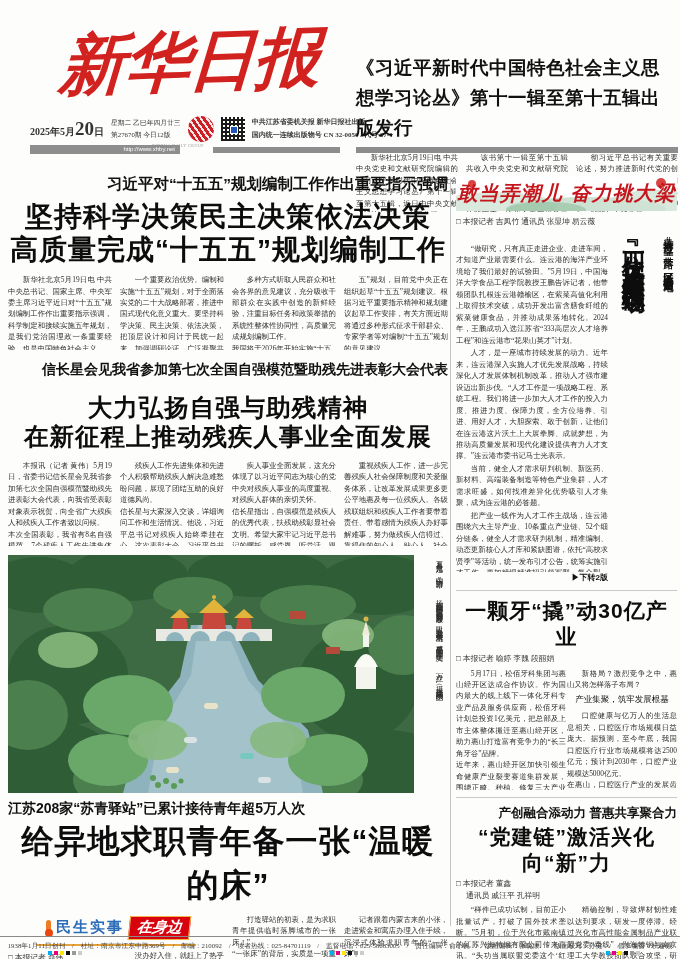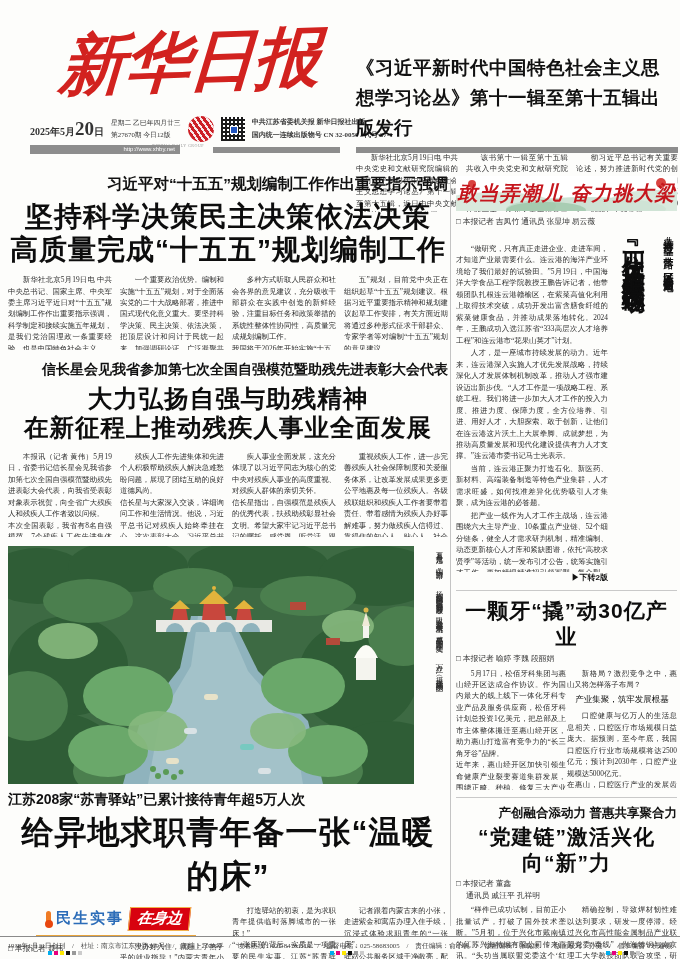--- a/index.html
+++ b/index.html
@@ -43,21 +43,21 @@
     text-align:center; letter-spacing:1px; }
   .jump { font-size:8px; font-weight:bold; text-align:right; color:#111; font-family:"Liberation Sans",sans-serif; }
 
   
   .sec-left { position:absolute; left:8px; top:174px; width:440px; }
   .lead .kicker { font-size:15.5px; margin-bottom:5px; }
   .lead .headline { font-size:28px; line-height:1.18; }
   .lead-cols, .cols4 { display:flex; gap:8px; margin-top:8px; }
   .lead-cols .col { flex:1; height:76px; }
   .second { margin-top:11px; }
-  .second .kicker { font-size:14px; margin-bottom:5px; }
+  .second .kicker { font-size:14px; margin-bottom:14px; }
   .second .headline { font-size:24.5px; line-height:1.2; }
   .second .cols4 .col { flex:1; height:86px; }
 
   .photo-row { display:flex; gap:5px; margin-top:9px; }
   .photo-frame { width:406px; height:238px; overflow:hidden; background:#44704a; flex:none; }
   .photo-caption { width:26px; height:238px; writing-mode:vertical-rl; text-orientation:upright;
     font-size:7.5px; line-height:1.55; color:#2d2d2d; letter-spacing:1px; overflow:hidden; }
 
   .youth { margin-top:7px; }
   .youth .kicker { text-align:left; font-size:14px; margin-bottom:2px; }
@@ -322,21 +322,21 @@
       <div class="banner-text">敢当弄潮儿 奋力挑大梁</div>
     </div>
 
     <div class="byline">□ 本报记者 吉凤竹  通讯员 张显坤 易云薇</div>
 
     <div class="rt-row">
       <div class="rt-body">
         <div class="rt-paras">
           <div class="para">“做研究，只有真正走进企业、走进车间，才知道产业最需要什么。连云港的海洋产业环境给了我们最好的试验田。”5月19日，中国海洋大学食品工程学院教授王鹏告诉记者，他带领团队扎根连云港赣榆区，在紫菜高值化利用上取得技术突破，成功开发出富含膳食纤维的紫菜健康食品，并推动成果落地转化。2024年，王鹏成功入选江苏省“333高层次人才培养工程”和连云港市“花果山英才”计划。</div>
           <div class="para">人才，是一座城市持续发展的动力。近年来，连云港深入实施人才优先发展战略，持续深化人才发展体制机制改革，推动人才强市建设迈出新步伐。“人才工作是一项战略工程、系统工程。我们将进一步加大人才工作的投入力度、推进力度、保障力度，全方位培养、引进、用好人才，大胆探索、敢于创新，让他们在连云港这片沃土上大展拳脚、成就梦想，为推动高质量发展和现代化建设提供有力人才支撑。”连云港市委书记马士光表示。</div>
-          <div class="para">当前，连云港正聚力打造石化、新医药、新材料、高端装备制造等特色产业集群，人才需求旺盛，如何找准差异化优势吸引人才集聚，成为连云港的必答题。</div>
+          <div class="para">当前，健全人才需求研判机制、新医药、新材料、高端装备制造等特色产业集群，人才需求旺盛，如何找准差异化优势吸引人才集聚，成为连云港的必答题。</div>
           <div class="para">把产业一线作为人才工作主战场，连云港围绕六大主导产业、10条重点产业链、52个细分链条，健全人才需求研判机制，精准编制、动态更新核心人才库和紧缺图谱，依托“高校求贤季”等活动，统一发布引才公告，统筹实施引才工作，更加精细精准招引领军型、复合型、技能型人才，让人才跟着产业走、产业靠着人才兴。</div>
 
         </div>
         <div class="jump">▶下转2版</div>
       </div>
       <div class="v-big">『四位一体』构建引才聚才强磁场</div>
       <div class="v-kick">连云港打造“一带一路”区域人才中心和创新高地</div>
     </div>
 
     <div class="hline"></div>

